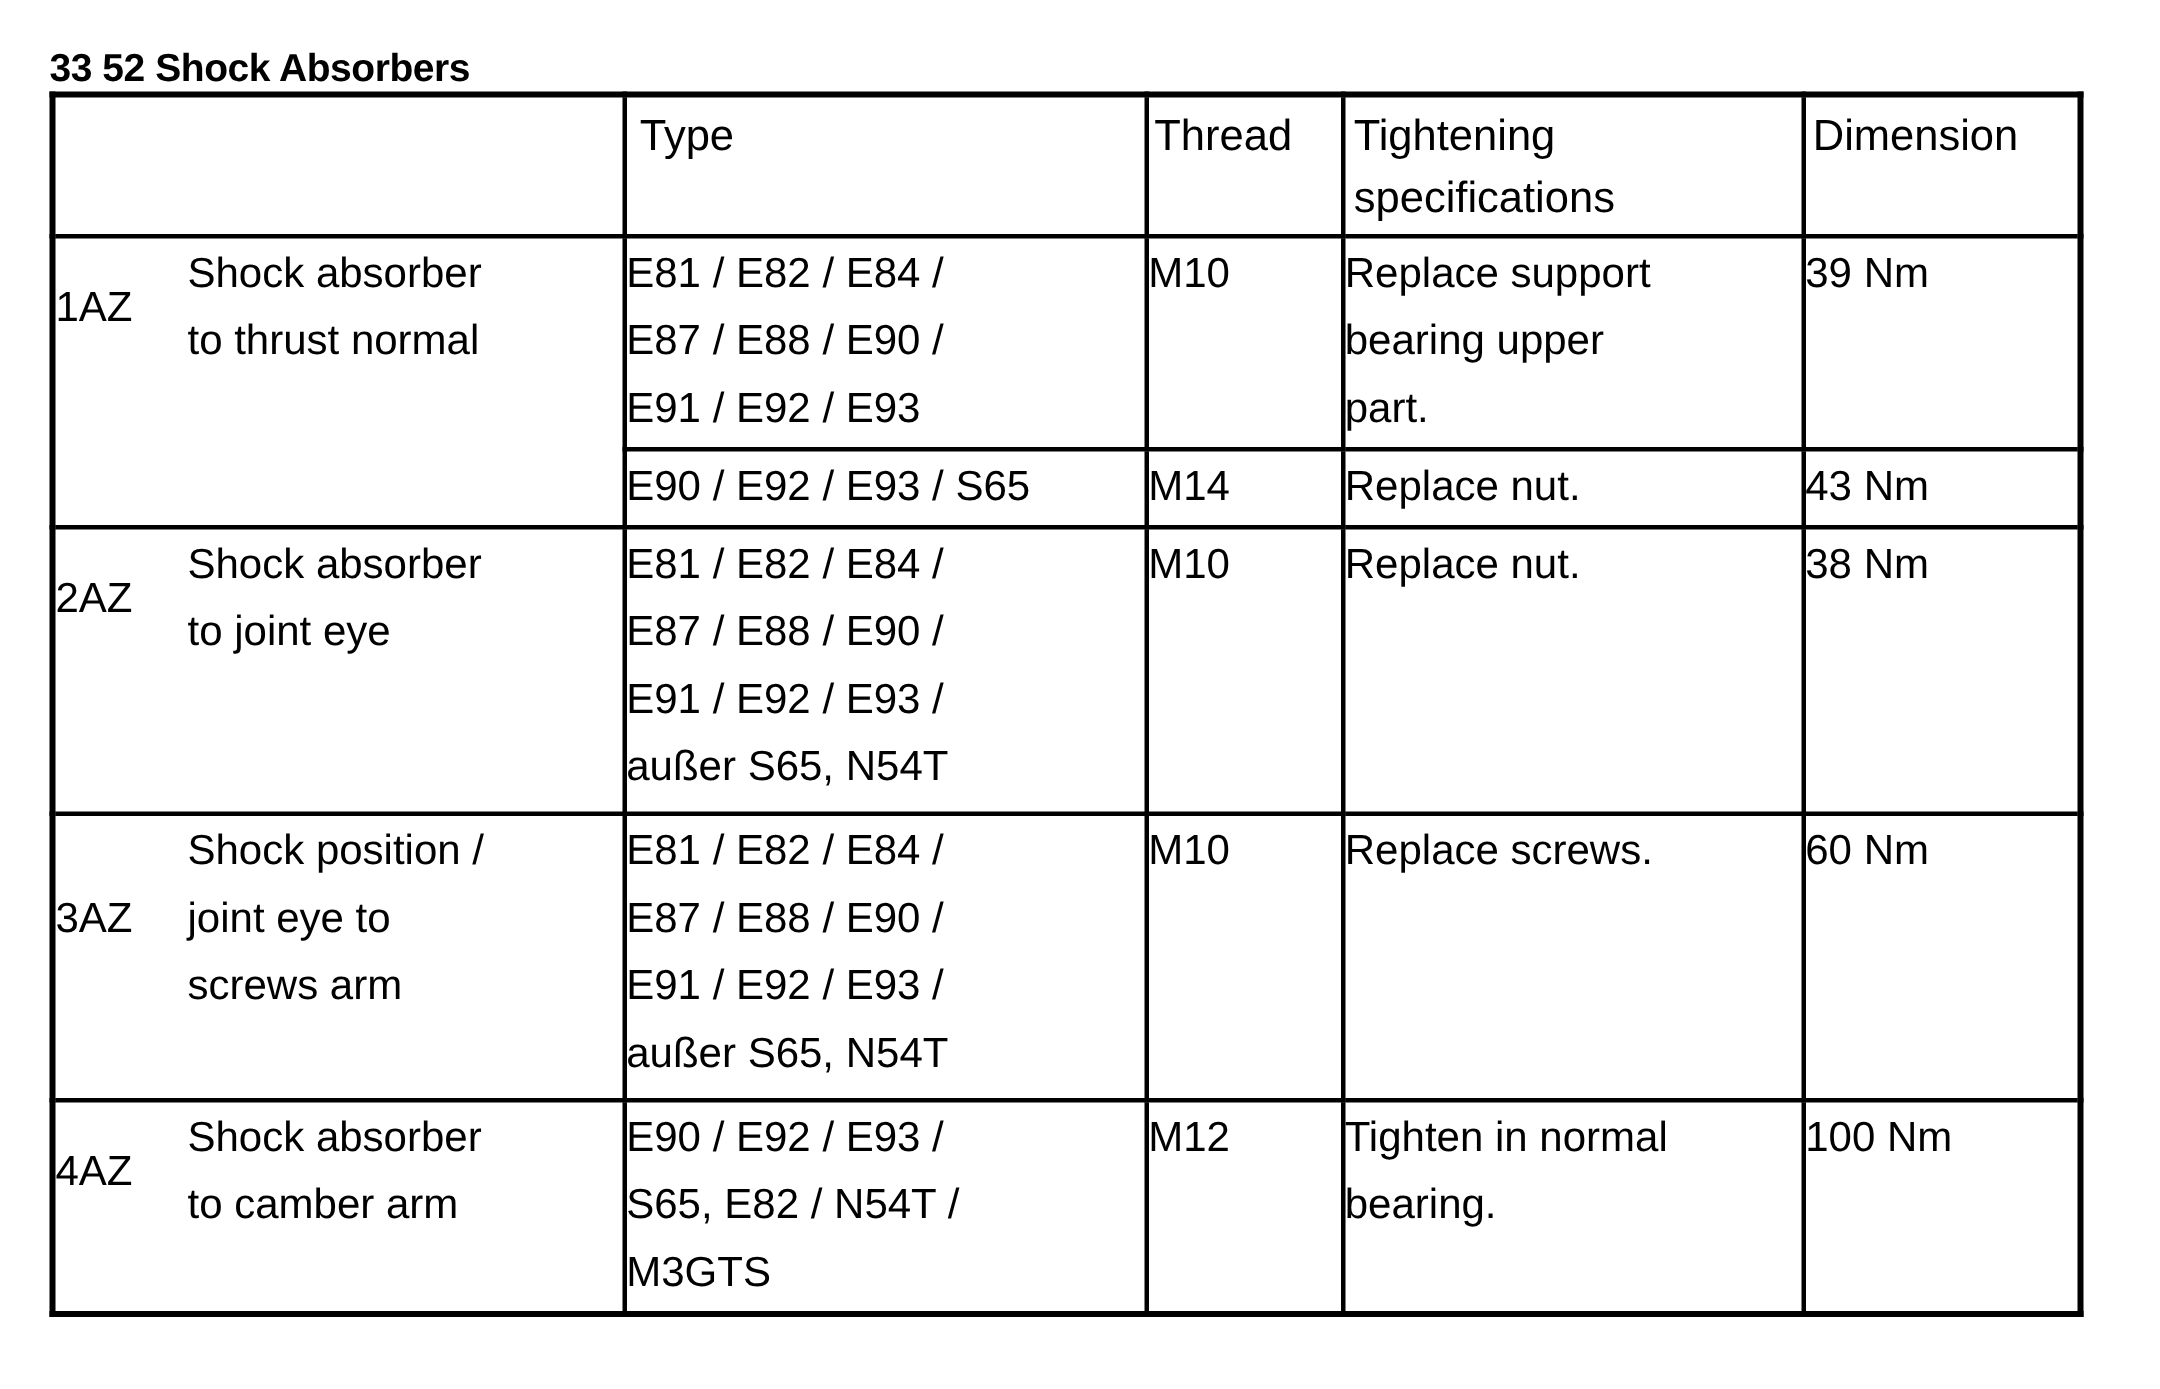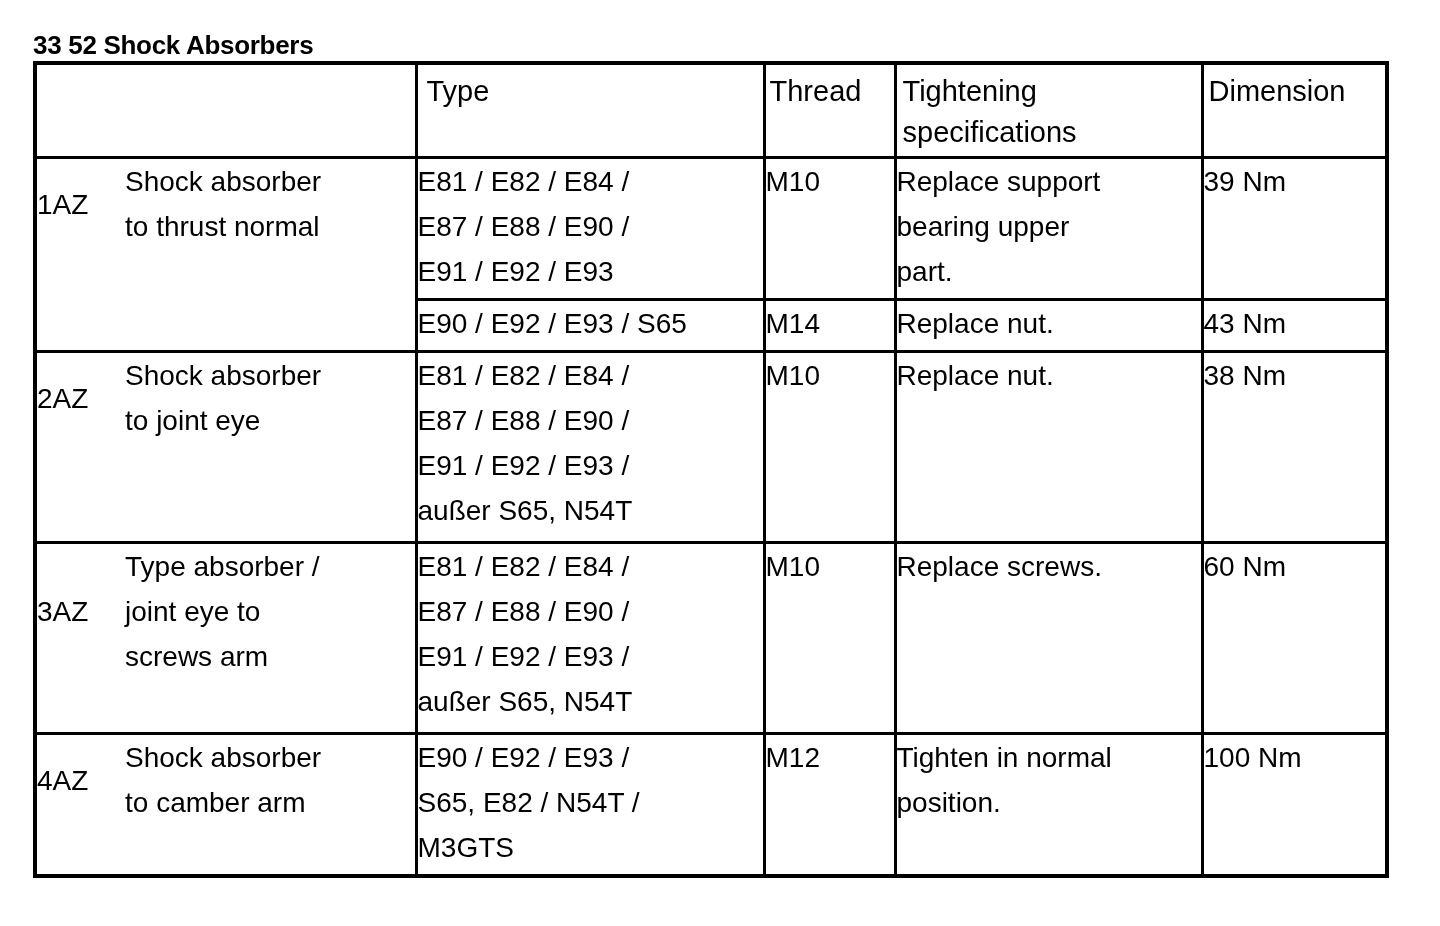--- a/index.html
+++ b/index.html
@@ -230,21 +230,21 @@
           <span class="ln">Replace nut.</span>
         </td>
         <td class="cell dim-cell">38 Nm</td>
       </tr>
 
       <tr class="row-3az">
         <td class="cell desc-cell">
           <div class="desc-row">
             <span class="desc-id">3AZ</span>
             <span class="desc-text">
-              <span class="ln">Type absorber /</span>
+              <span class="ln">Shock position /</span>
               <span class="ln">joint eye to</span>
               <span class="ln">screws arm</span>
             </span>
           </div>
         </td>
         <td class="cell type-cell">
           <span class="ln">E81 / E82 / E84 /</span>
           <span class="ln">E87 / E88 / E90 /</span>
           <span class="ln">E91 / E92 / E93 /</span>
           <span class="ln">außer S65, N54T</span>
@@ -267,21 +267,21 @@
           </div>
         </td>
         <td class="cell type-cell">
           <span class="ln">E90 / E92 / E93 /</span>
           <span class="ln">S65, E82 / N54T /</span>
           <span class="ln">M3GTS</span>
         </td>
         <td class="cell thread-cell">M12</td>
         <td class="cell tight-cell">
           <span class="ln"><span>Tighten in </span><span class="u">normal</span></span>
-          <span class="ln"><span class="u">position</span><span>.</span></span>
+          <span class="ln"><span class="u">bearing</span><span>.</span></span>
         </td>
         <td class="cell dim-cell">100 Nm</td>
       </tr>
 
     </tbody>
   </table>
 
 </div>
 
 </body></html>

